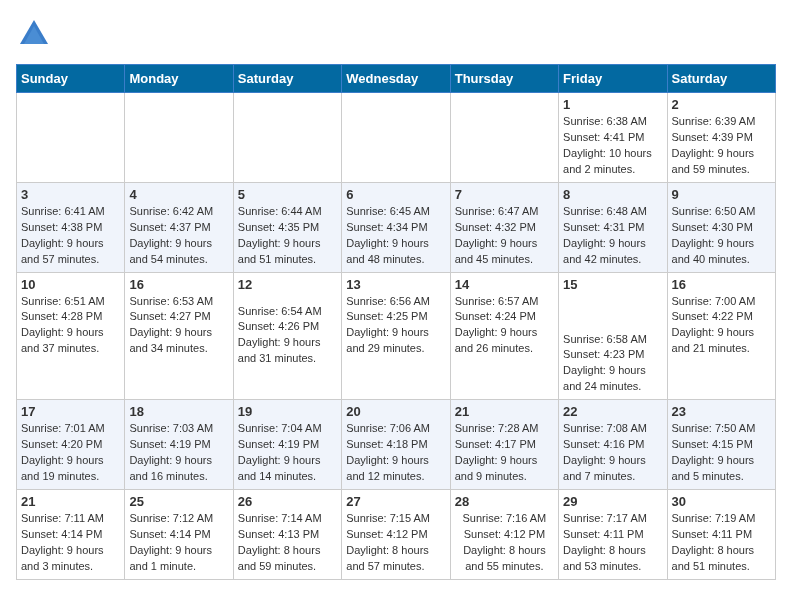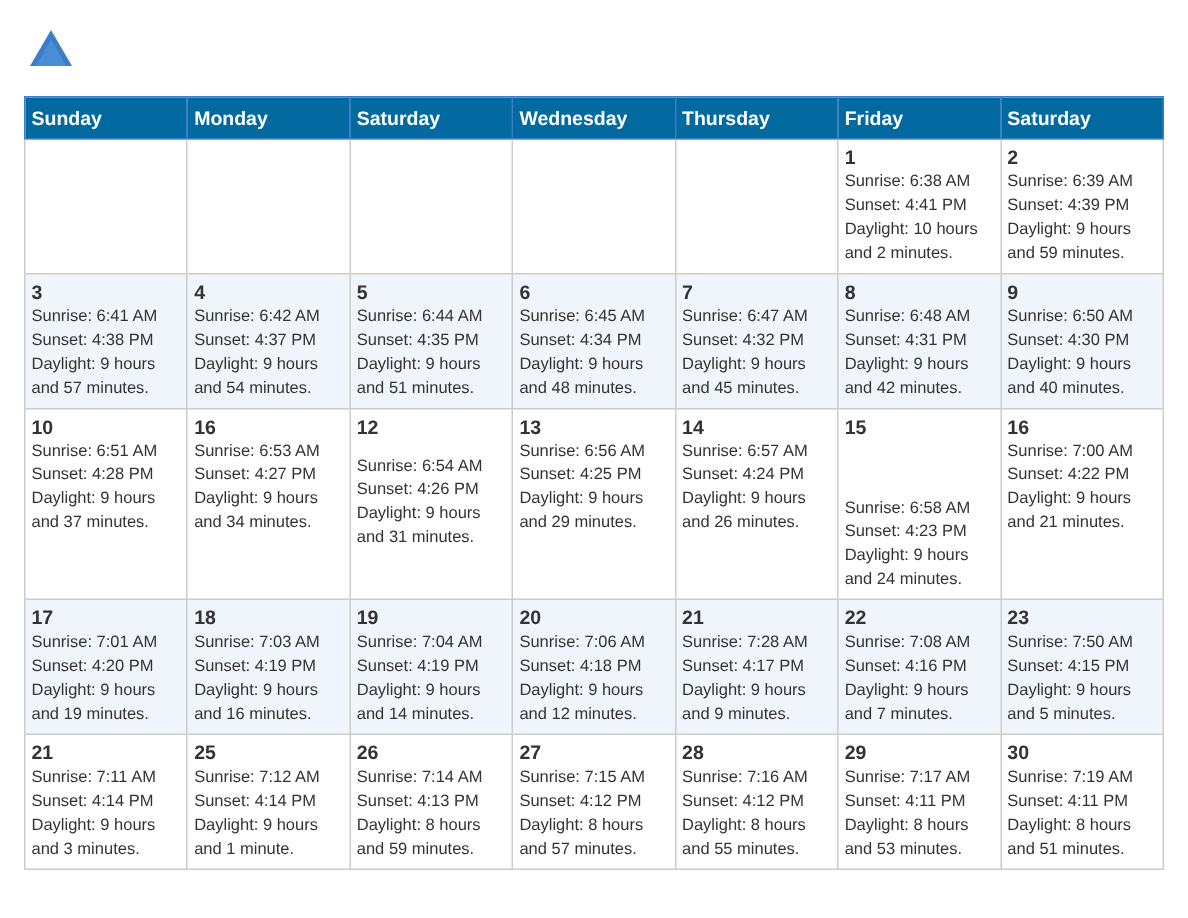--- a/index.html
+++ b/index.html
@@ -300,21 +300,21 @@
 Daylight: 8 hours and 59 minutes.</div>
         </td>
         <td>
           <span class="day-number">27</span>
           <div class="day-info" style="white-space: pre-line;">Sunrise: 7:15 AM
 Sunset: 4:12 PM
 Daylight: 8 hours and 57 minutes.</div>
         </td>
         <td>
           <span class="day-number">28</span>
-          <div class="day-info" style="white-space: pre-line;">Sunrise: 7:16 AM
+          <div class="day-info" style="white-space: pre-line; text-align: center;">Sunrise: 7:16 AM
 Sunset: 4:12 PM
 Daylight: 8 hours and 55 minutes.</div>
         </td>
         <td>
           <span class="day-number">29</span>
           <div class="day-info" style="white-space: pre-line;">Sunrise: 7:17 AM
 Sunset: 4:11 PM
 Daylight: 8 hours and 53 minutes.</div>
         </td>
         <td>

